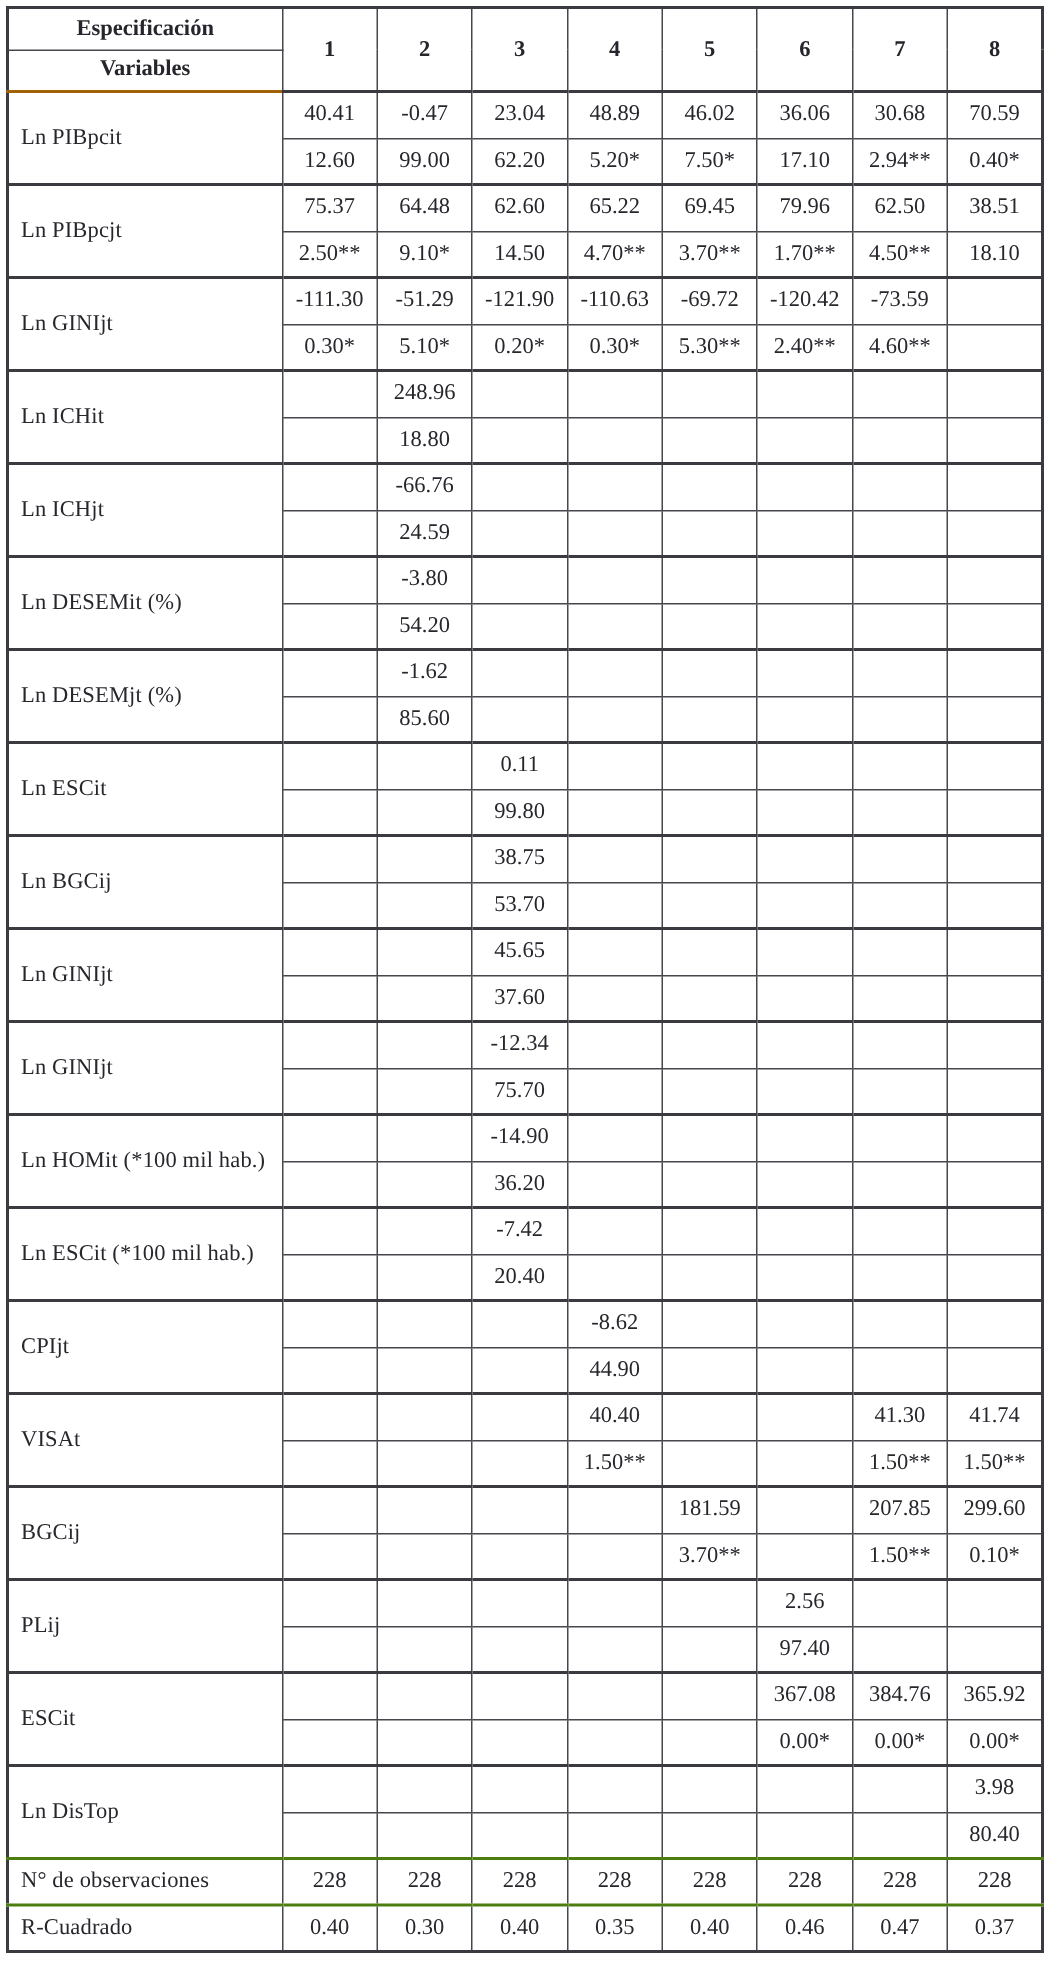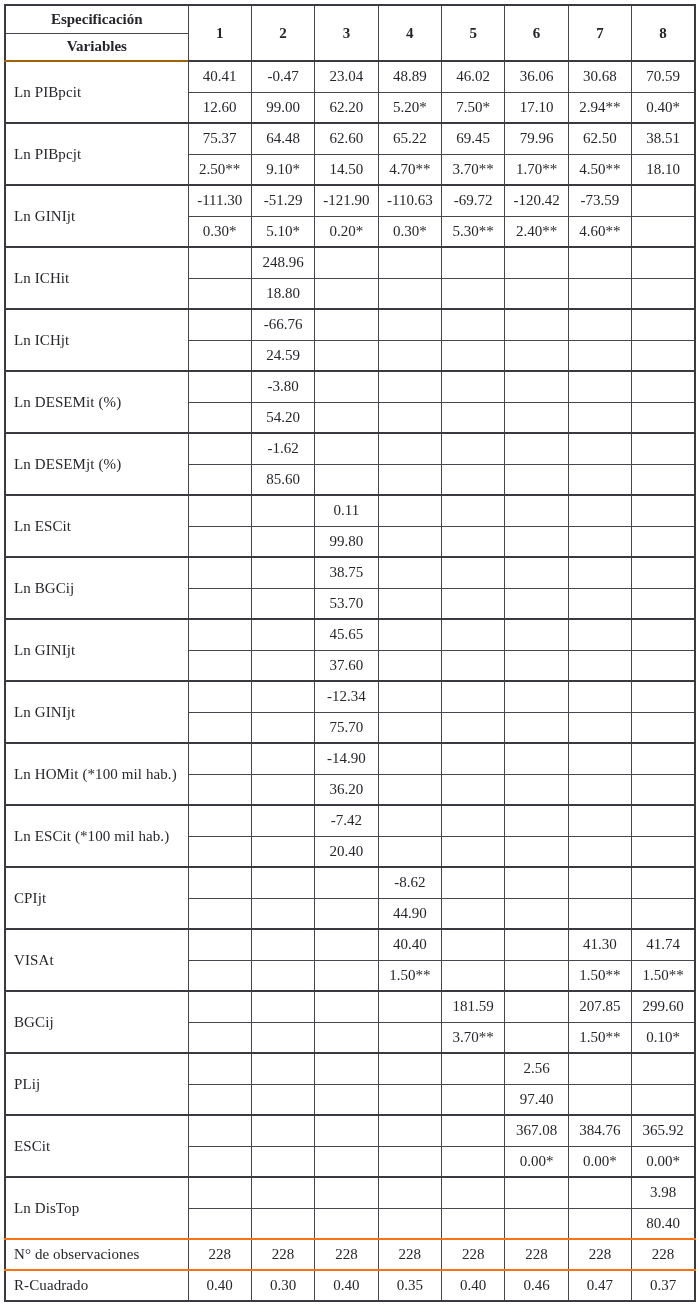--- a/index.html
+++ b/index.html
@@ -48,21 +48,21 @@
     text-align: left;
     padding-left: 8px;
     font-size: 15px;
     letter-spacing: 0.1px;
   }
   td.num {
     text-align: center;
     font-size: 15px;
   }
   tr.group-start td { border-top: 2px solid #3a3a40; }
-  tr.summary td { border-top: 2px solid #f97316; }
+  tr.summary td { border-top: 2px solid #4d7c0f; }
 </style>
 </head>
 <body>
 
 <div class="sheet">
   <table class="results">
     <colgroup>
         <col class="label-col">
         <col class="data-col">
         <col class="data-col">

